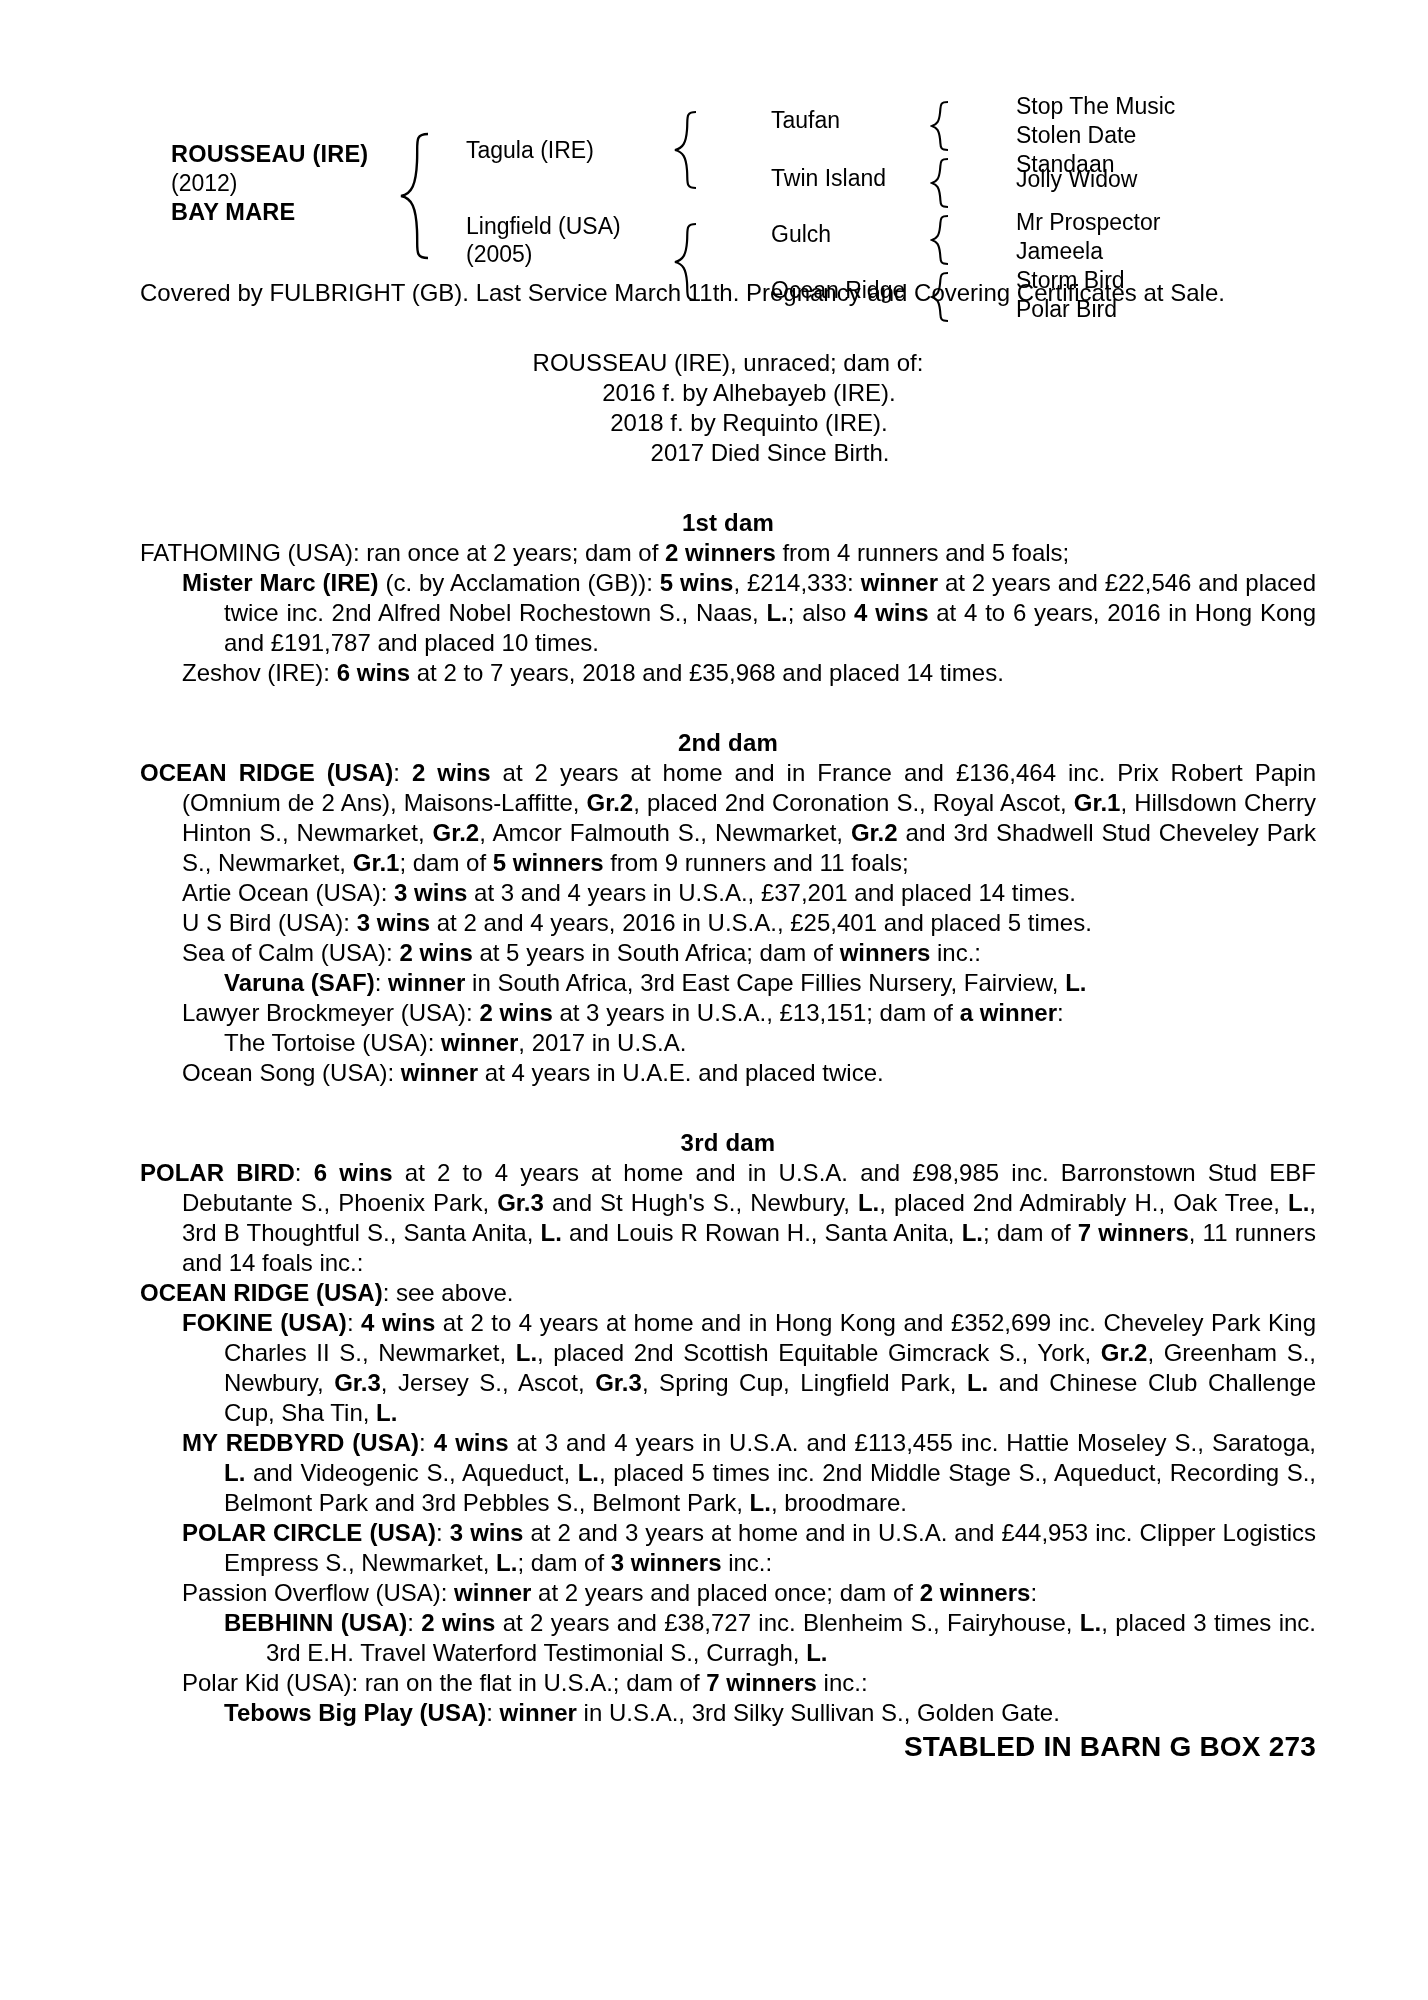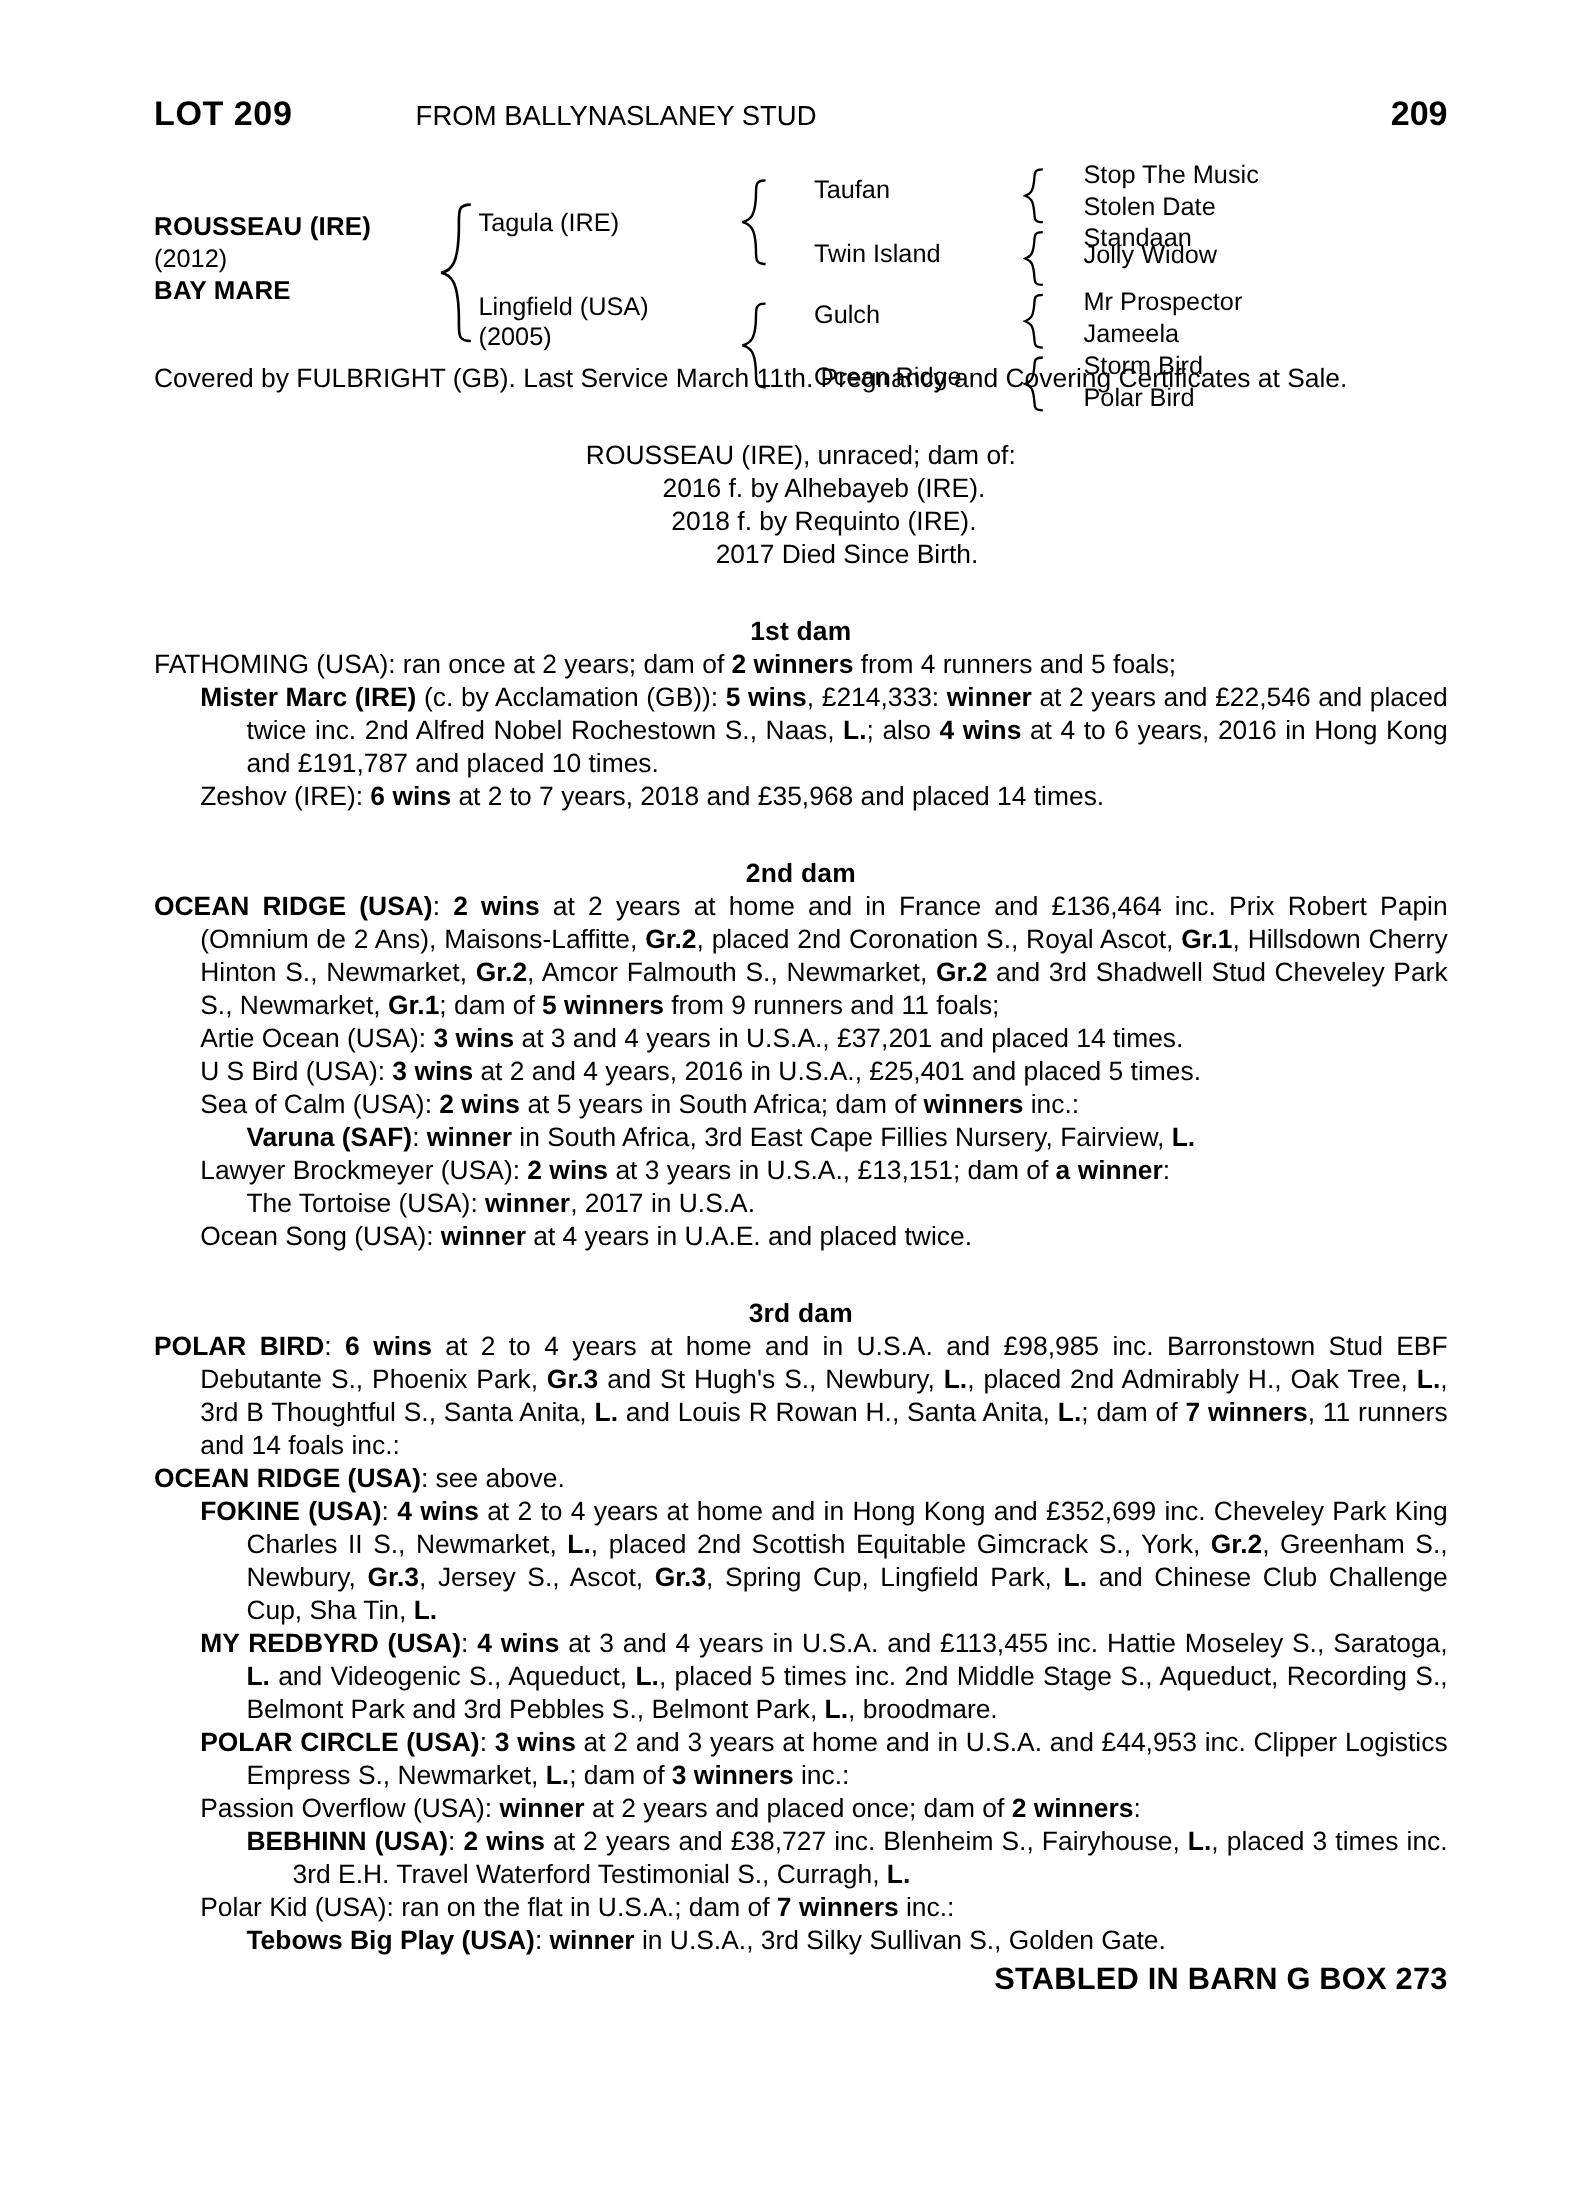--- a/index.html
+++ b/index.html
@@ -54,20 +54,21 @@
     position: relative;
     height: 180px;
     margin-top: 6px;
     margin-bottom: 6px;
     font-size: 23px;
     line-height: 29px;
   }
   .ped-col {
     position: absolute;
     top: 0;
+    margin-left: 31px;
   }
   .ped-subject {
     left: 0;
     top: 48px;
     width: 230px;
   }
   .ped-subject .nm {
     font-weight: bold;
     font-size: 23.5px;
     letter-spacing: 0.2px;
@@ -149,25 +150,20 @@
     font-size: 28px;
     letter-spacing: 0.2px;
     margin-top: 4px;
   }
 </style>
 </head>
 <body>
 
 <div class="page">
 
-  <div class="header">
-    <div class="lot-left">LOT 209</div>
-    <div class="lot-center">FROM BALLYNASLANEY STUD</div>
-    <div class="lot-right">209</div>
-  </div>
 
   <div class="pedigree">
 
     <div class="ped-col ped-subject">
       <div class="nm">ROUSSEAU (IRE)</div>
       <div class="yr">(2012)</div>
       <div class="sx">BAY MARE</div>
     </div>
 
     <div class="brace" style="left:258px; top:40px;">

